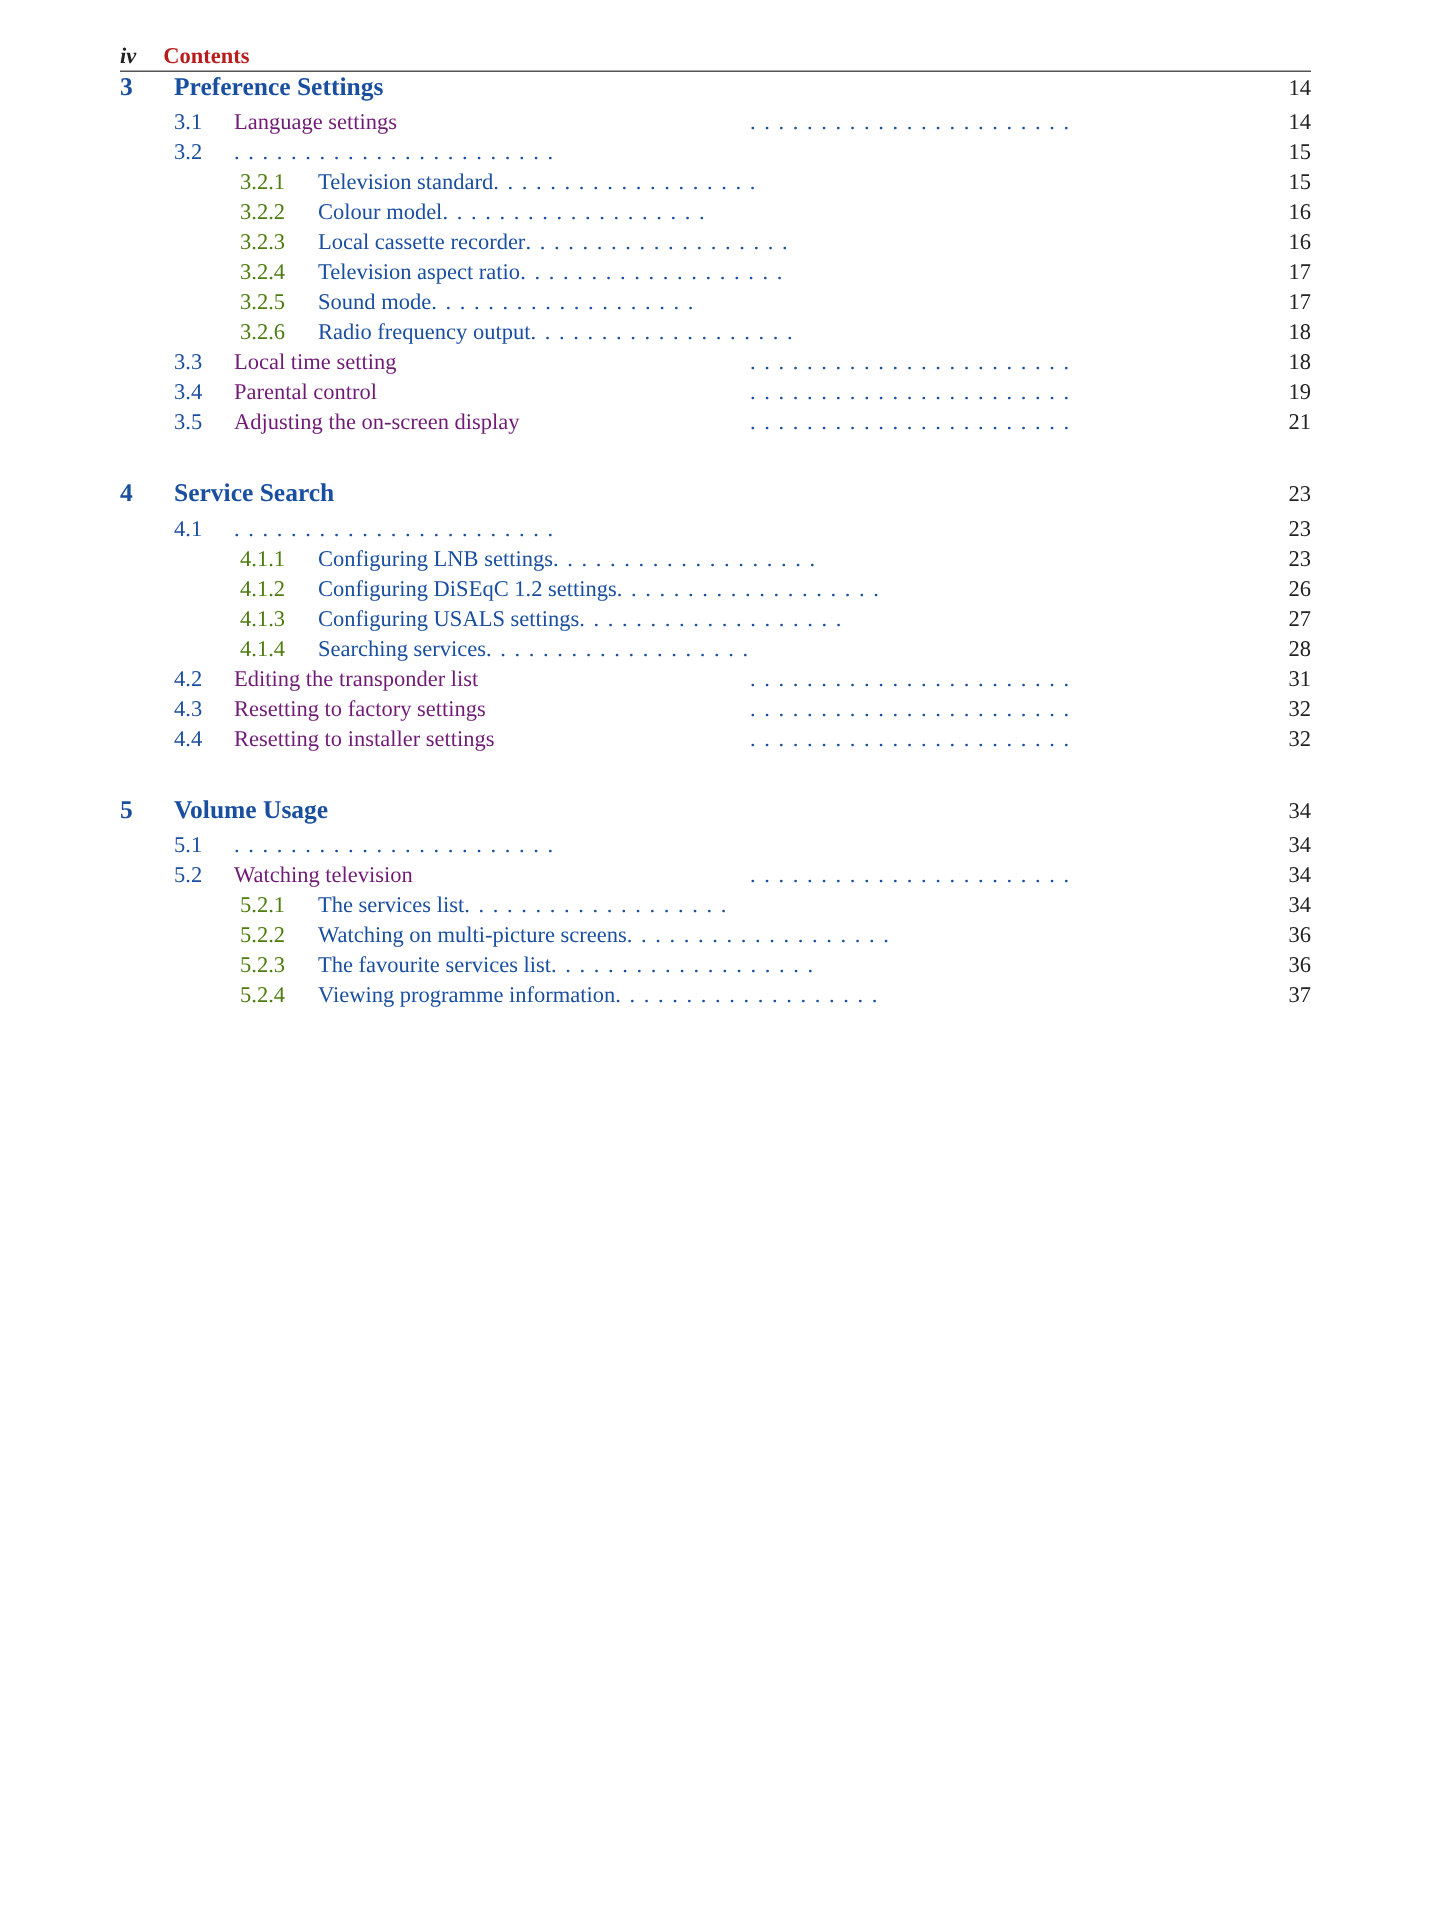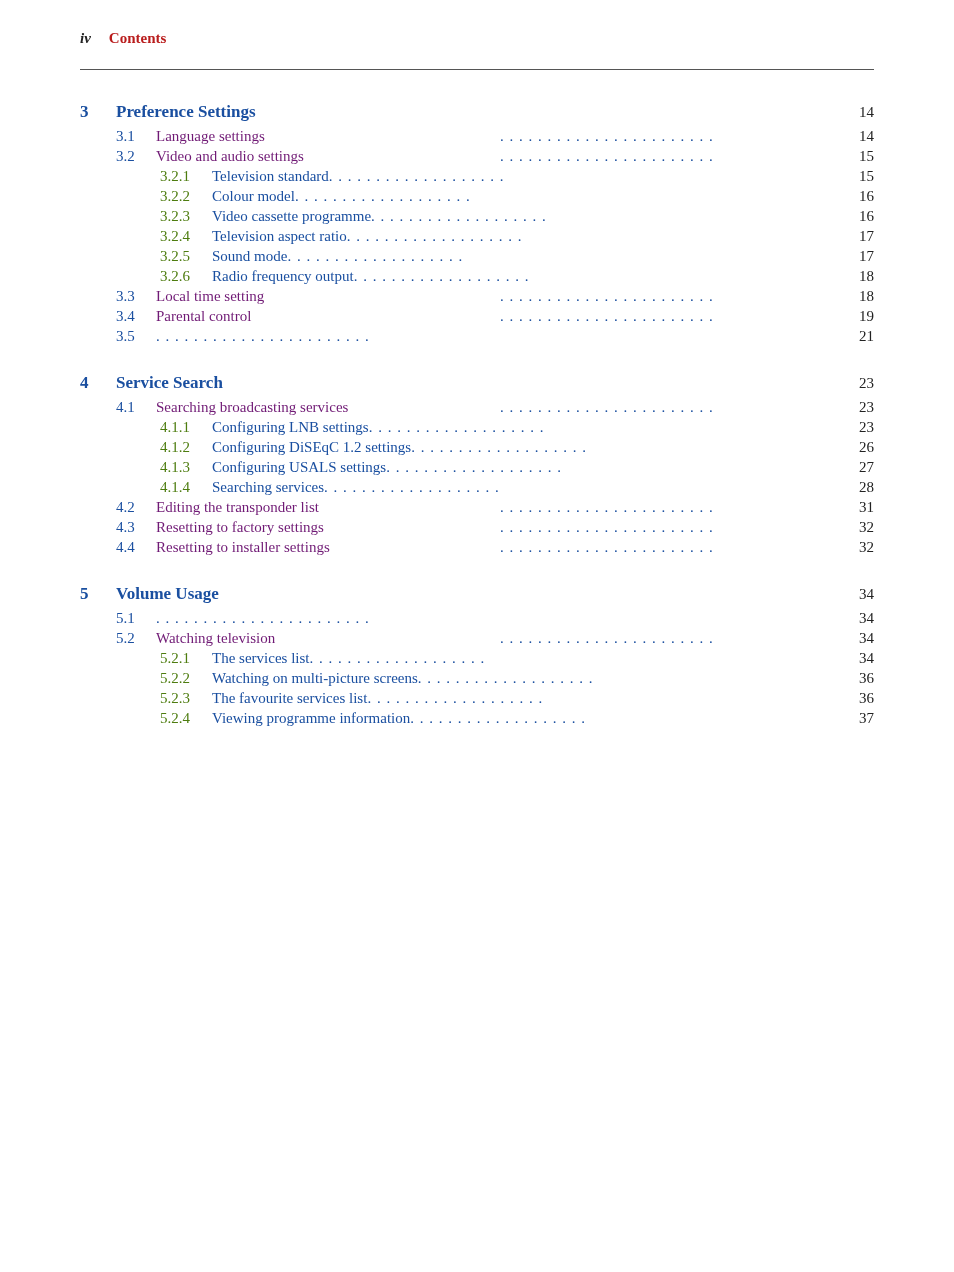--- a/index.html
+++ b/index.html
@@ -9,22 +9,21 @@
       font-size: 15px;
       color: #222;
       width: 954px;
       min-height: 1272px;
       padding: 30px 80px 60px 80px;
     }
     .header {
       display: flex;
       align-items: center;
       border-bottom: 1.5px solid #555;
-      padding-bottom: 22px;
-      margin-bottom: 32px;
+      padding-bottom: 0;
     }
     .header-roman {
       font-style: italic;
       font-weight: bold;
       color: #222;
       margin-right: 18px;
       font-size: 15px;
     }
     .header-title {
       color: #b91c1c;
@@ -127,39 +126,38 @@
         <span class="section-page">14</span>
       </div>
       <div class="sub1">
         <span class="sub1-num">3.1</span>
         <span class="sub1-title">Language settings</span>
         <span class="dots"> . . . . . . . . . . . . . . . . . . . . . . .</span>
         <span class="sub1-page">14</span>
       </div>
       <div class="sub1">
         <span class="sub1-num">3.2</span>
-        <span class="sub1-title">Video and audio settings</span>
         <span class="dots"> . . . . . . . . . . . . . . . . . . . . . . .</span>
         <span class="sub1-page">15</span>
       </div>
       <div class="sub2">
         <span class="sub2-num">3.2.1</span>
         <span class="sub2-title">Television standard</span>
         <span class="dots"> . . . . . . . . . . . . . . . . . . .</span>
         <span class="sub2-page">15</span>
       </div>
       <div class="sub2">
         <span class="sub2-num">3.2.2</span>
         <span class="sub2-title">Colour model</span>
         <span class="dots"> . . . . . . . . . . . . . . . . . . .</span>
         <span class="sub2-page">16</span>
       </div>
       <div class="sub2">
         <span class="sub2-num">3.2.3</span>
-        <span class="sub2-title">Video cassette programme</span>
+        <span class="sub2-title">Local cassette recorder</span>
         <span class="dots"> . . . . . . . . . . . . . . . . . . .</span>
         <span class="sub2-page">16</span>
       </div>
       <div class="sub2">
         <span class="sub2-num">3.2.4</span>
         <span class="sub2-title">Television aspect ratio</span>
         <span class="dots"> . . . . . . . . . . . . . . . . . . .</span>
         <span class="sub2-page">17</span>
       </div>
       <div class="sub2">
@@ -181,33 +179,33 @@
         <span class="sub1-page">18</span>
       </div>
       <div class="sub1">
         <span class="sub1-num">3.4</span>
         <span class="sub1-title">Parental control</span>
         <span class="dots"> . . . . . . . . . . . . . . . . . . . . . . .</span>
         <span class="sub1-page">19</span>
       </div>
       <div class="sub1">
         <span class="sub1-num">3.5</span>
+        <span class="sub1-title">Adjusting the on-screen display</span>
         <span class="dots"> . . . . . . . . . . . . . . . . . . . . . . .</span>
         <span class="sub1-page">21</span>
       </div>
     </div>
     <div class="toc-section">
       <div class="section-heading">
         <span class="section-num">4</span>
         <span class="section-title">Service Search</span>
         <span class="section-page">23</span>
       </div>
       <div class="sub1">
         <span class="sub1-num">4.1</span>
-        <span class="sub1-title">Searching broadcasting services</span>
         <span class="dots"> . . . . . . . . . . . . . . . . . . . . . . .</span>
         <span class="sub1-page">23</span>
       </div>
       <div class="sub2">
         <span class="sub2-num">4.1.1</span>
         <span class="sub2-title">Configuring LNB settings</span>
         <span class="dots"> . . . . . . . . . . . . . . . . . . .</span>
         <span class="sub2-page">23</span>
       </div>
       <div class="sub2">

